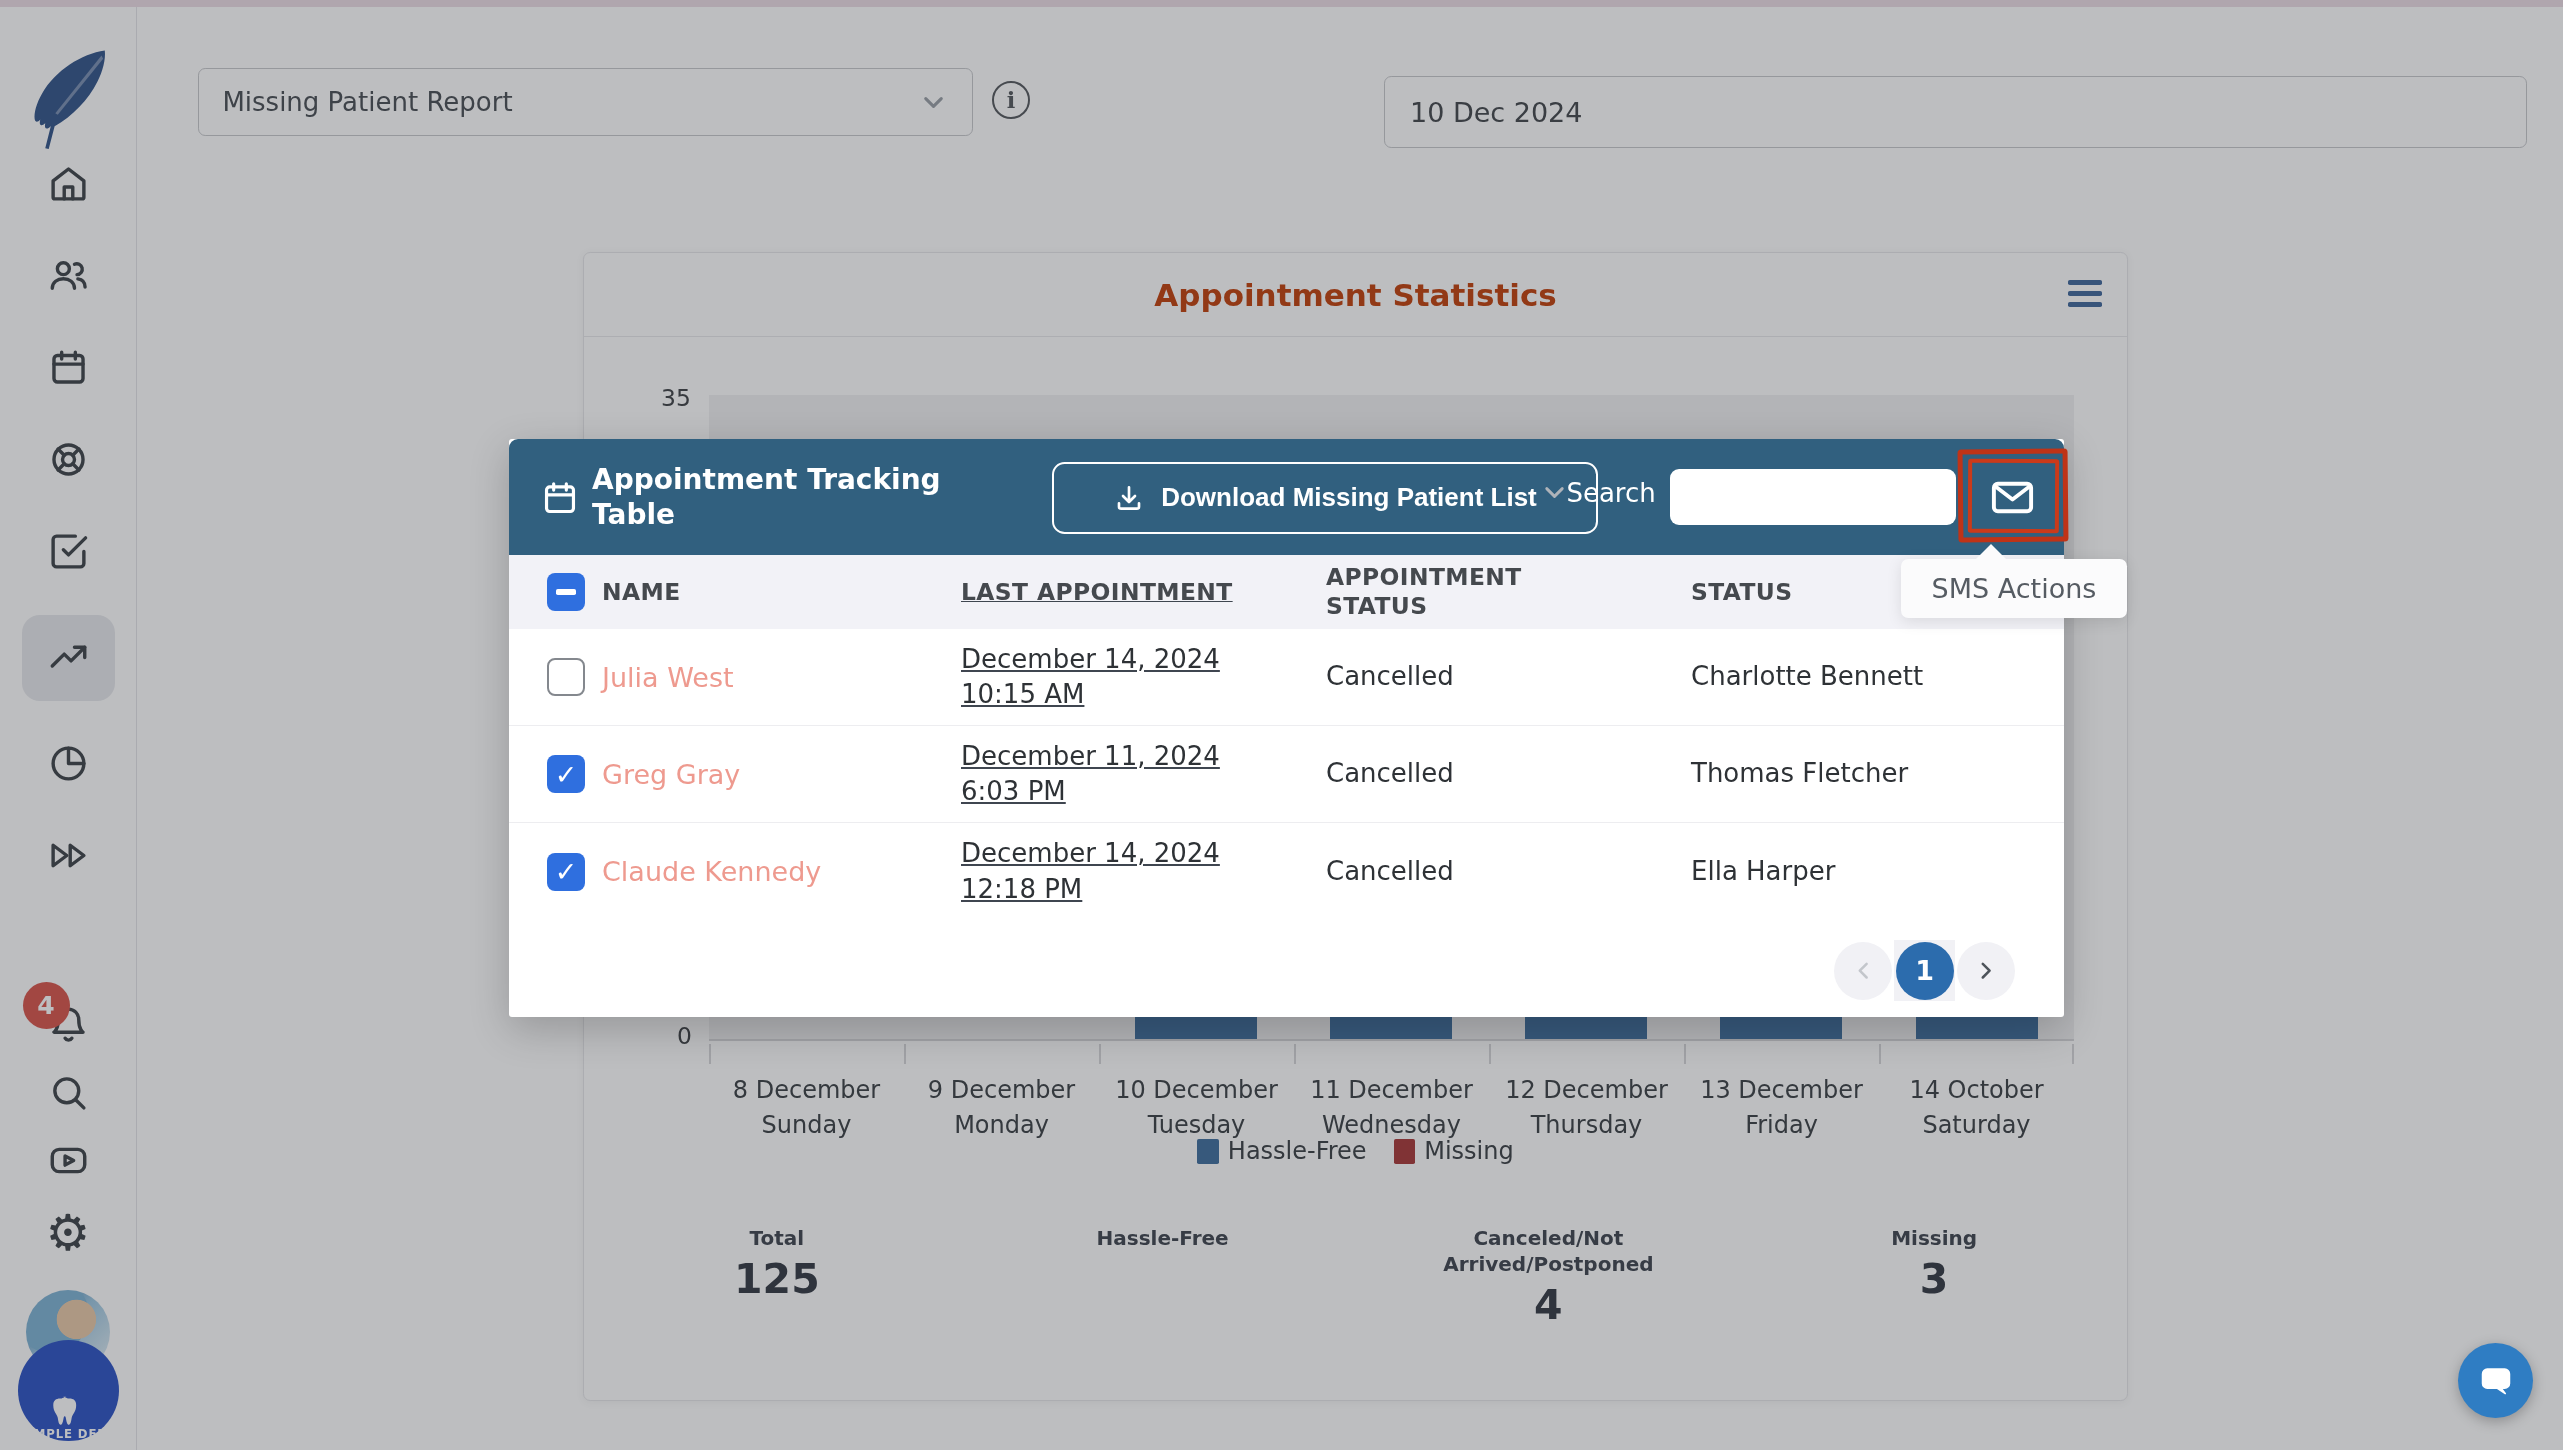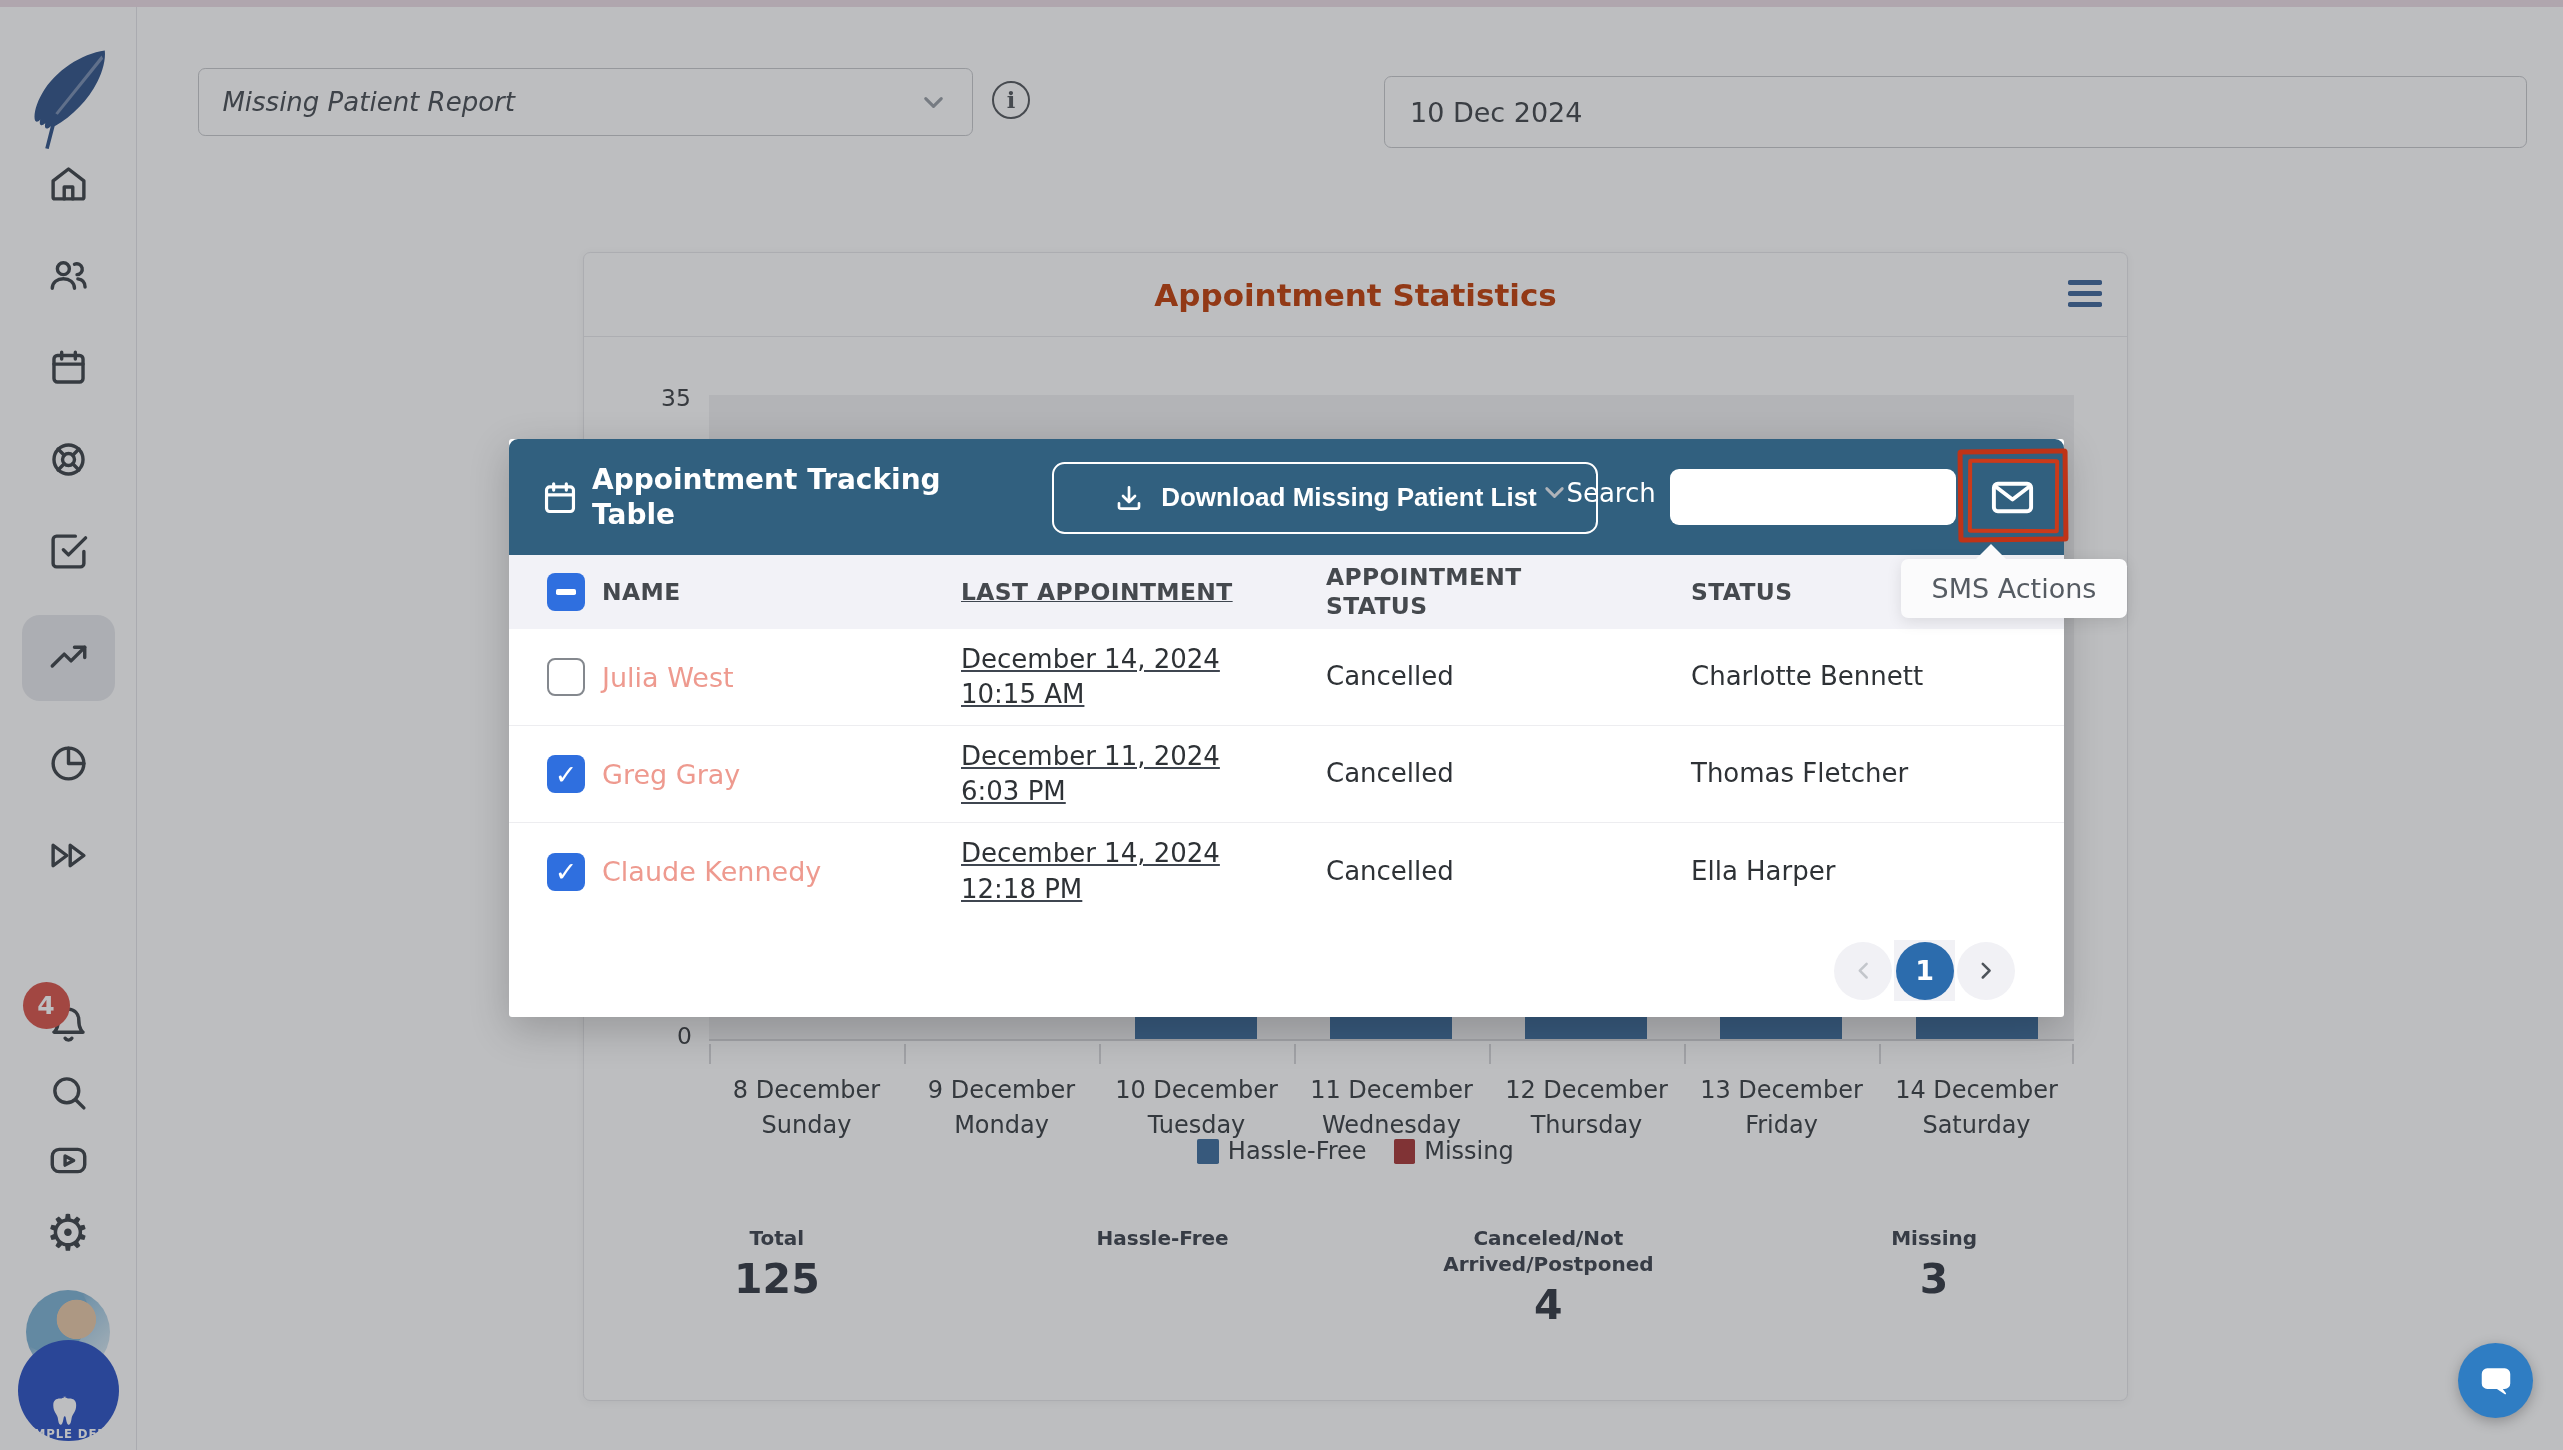--- a/index.html
+++ b/index.html
@@ -28,21 +28,21 @@
             background:radial-gradient(circle at 60% 35%, #e9c9a8 0 26%, transparent 27%),
                        radial-gradient(circle at 30% 30%, #7fb3d5 0 45%, transparent 46%),
                        linear-gradient(135deg,#2e6da4 0%, #9cc6e0 45%, #e8f1f6 100%); }
   .dent-badge { width:101px; height:101px; border-radius:50%; background:#2d53c4; margin-top:-34px;
                 display:flex; flex-direction:column; align-items:center; justify-content:flex-end; z-index:1; }
   .dent-badge .dent-label { color:#fff; font-size:11.7px; font-weight:bold; letter-spacing:0.9px; margin-top:-3.6px; }
 
   
   .report-select { position:absolute; left:198px; top:68px; width:775px; height:68px; border:1.8px solid #c7c9cc;
                    border-radius:7.2px; background:#fff; display:flex; align-items:center; padding:0 23.4px; z-index:1; }
-  .report-select .lbl { font-size:26px; color:#4a4f55;font-style:italic; }
+  .report-select .lbl { font-size:26px; color:#4a4f55; }
   .report-select .chev { margin-left:auto; }
   .info-btn { position:absolute; left:992px; top:81px; width:38px; height:38px; border:2.7px solid #55595e;
               border-radius:50%; display:flex; align-items:center; justify-content:center;
               font-size:22.5px; font-weight:bold; color:#55595e; z-index:1; font-family:"DejaVu Serif",serif; }
   .date-input { position:absolute; left:1384px; top:76px; width:1143px; height:72px; border:1.8px solid #c7c9cc;
                 border-radius:7.2px; background:#fff; display:flex; align-items:center; padding:0 25px;
                 font-size:27px; color:#44484d; z-index:1; }
 
   
   .chart-card { position:absolute; left:583px; top:252px; width:1545px; height:1149px; background:#fff;
@@ -269,21 +269,21 @@
       <i style="left: 1170px;"></i>
       <i style="left: 1363px;"></i>
     </div>
   <div class="xlabels">
     <div class="xlabel"><span>8 December</span><br><span>Sunday</span></div>
     <div class="xlabel"><span>9 December</span><br><span>Monday</span></div>
     <div class="xlabel"><span>10 December</span><br><span>Tuesday</span></div>
     <div class="xlabel"><span>11 December</span><br><span>Wednesday</span></div>
     <div class="xlabel"><span>12 December</span><br><span>Thursday</span></div>
     <div class="xlabel"><span>13 December</span><br><span>Friday</span></div>
-    <div class="xlabel"><span>14 December</span><br><span>Saturday</span></div>
+    <div class="xlabel"><span>14 October</span><br><span>Saturday</span></div>
   </div>
   <div class="legend">
     <div class="legend-item">
       <span class="legend-swatch" style="background: rgb(63, 111, 158);"></span>
       <span>Hassle-Free</span>
     </div>
     <div class="legend-item">
       <span class="legend-swatch" style="background: rgb(168, 57, 57);"></span>
       <span>Missing</span>
     </div>

